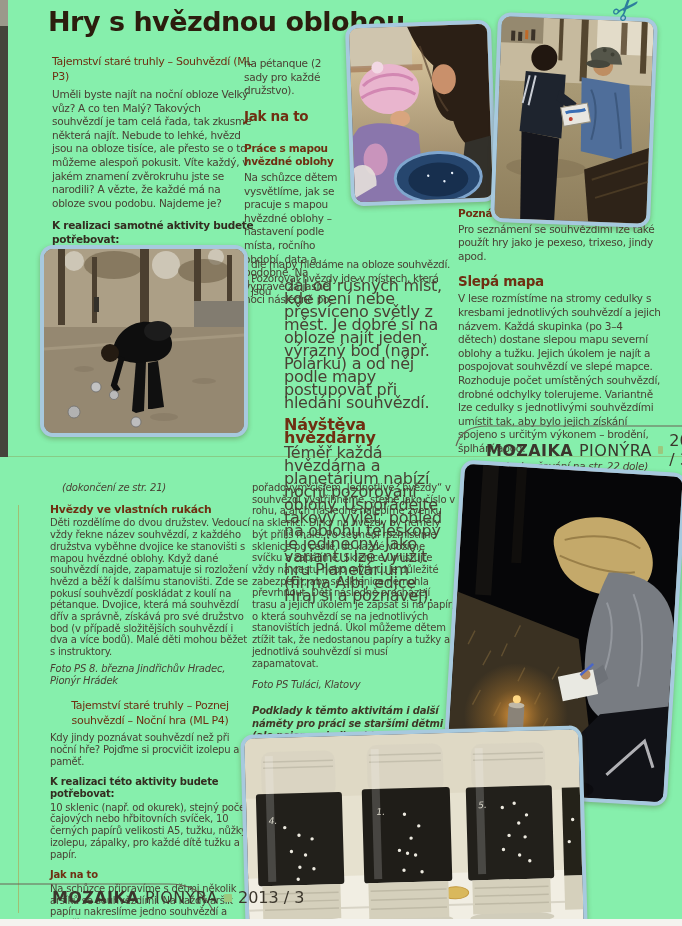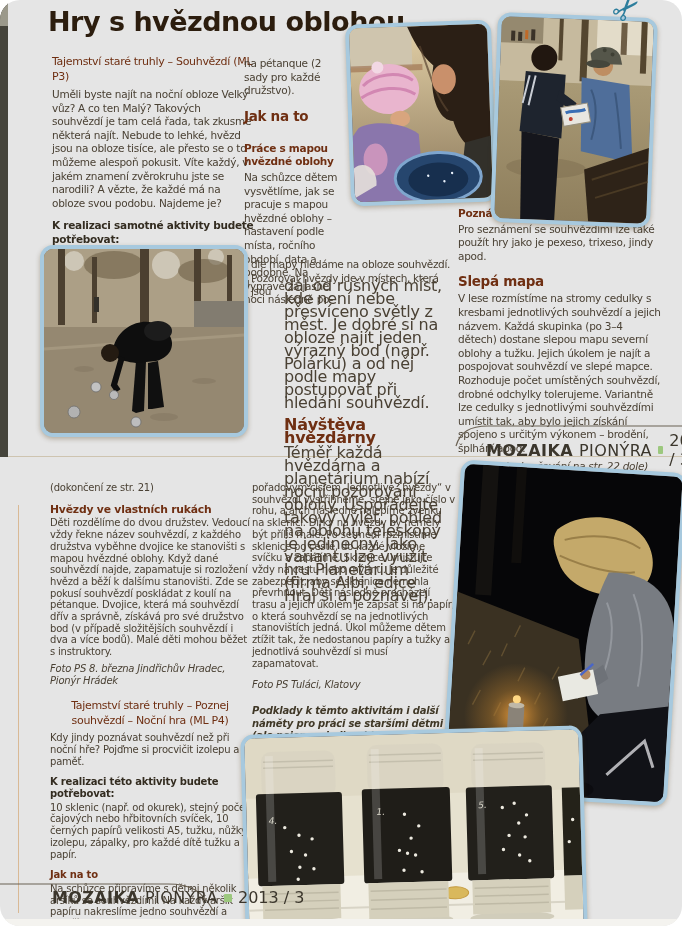--- a/index.html
+++ b/index.html
@@ -1,17 +1,17 @@
 <!DOCTYPE html>
 <html><head>
 <meta charset="utf-8">
 <style>
   html,body{margin:0;padding:0;}
   #page{position:relative;width:682px;height:926px;overflow:hidden;
-        background:#e5e5e5;font-family:"DejaVu Sans",sans-serif;color:#4A4134;border-radius:20px;}
+        background:#86efac;font-family:"DejaVu Sans",sans-serif;color:#4A4134;}
   .abs{position:absolute;}
   
   .strip{left:0;top:0;width:8px;height:457px;background:#45443B;z-index:30;}
   .strip-cap{left:0;top:0;width:8px;height:26px;background:#9B998B;z-index:31;}
   .seam{left:0;top:456px;width:682px;height:1px;background:rgba(140,100,20,.25);z-index:3;}
   .scanline{left:18px;top:505px;width:1px;height:408px;background:rgba(200,120,30,.4);z-index:3;}
   .whitestrip{left:0;top:919px;width:682px;height:7px;background:#F4F3EF;z-index:40;}
   
   .page-title{left:48px;top:6px;font-size:27px;font-weight:bold;color:#2C1D0E;letter-spacing:-0.5px;z-index:2;}
   .t-sec{font-size:10.5px;line-height:13.6px;letter-spacing:-0.25px;z-index:2;}
@@ -203,21 +203,21 @@
       <g>
         <circle cx="70" cy="146" r="4.5" fill="#B9B9B9" stroke="#6E6E6E" stroke-width=".8"></circle>
         <circle cx="52" cy="138" r="5" fill="#C2C2C2" stroke="#6E6E6E" stroke-width=".8"></circle>
         <circle cx="30" cy="163" r="6" fill="#B2B2B2" stroke="#6E6E6E" stroke-width=".8"></circle>
         <circle cx="92" cy="173" r="5" fill="#BDBDBD" stroke="#6E6E6E" stroke-width=".8"></circle>
       </g>
     </svg>
   </div>
 
   <div class="abs b-sec" style="left:50px;top:482px;width:200px;">
-    <div style="">(dokončení ze str. 21)</div>
+    <div style="font-style:italic;margin-left:12px;">(dokončení ze str. 21)</div>
     <div class="h3" style="margin-top:10px;font-size:10.8px;">Hvězdy ve vlastních rukách</div>
     <p>Děti rozdělíme do dvou družstev. Vedoucí vždy řekne název souhvězdí, z každého družstva vyběhne dvojice ke stanovišti s mapou hvězdné oblohy. Když dané souhvězdí najde, zapamatuje si rozložení hvězd a běží k dalšímu stanovišti. Zde se pokusí souhvězdí poskládat z koulí na pétanque. Dvojice, která má souhvězdí dřív a správně, získává pro své družstvo bod (v případě složitějších souhvězdí i dva a více bodů). Malé děti mohou běžet s instruktory.</p>
     <div class="credit">Foto PS 8. března Jindřichův Hradec, Pionýr Hrádek</div>
     <div class="h2" style="margin-top:12px;text-align:center;">Tajemství staré truhly – Poznej souhvězdí – Noční hra (ML P4)</div>
     <p>Kdy jindy poznávat souhvězdí než při noční hře? Pojďme si procvičit izolepu a paměť.</p>
     <div class="bold-black">K realizaci této aktivity budete potřebovat:</div>
     <p>10 sklenic (např. od okurek), stejný počet čajových nebo hřbitovních svíček, 10 černých papírů velikosti A5, tužku, nůžky, izolepu, zápalky, pro každé dítě tužku a papír.</p>
     <div class="h3">Jak na to</div>
     <p>Na schůzce připravíme s dětmi několik aršíků se souhvězdími. Na každý aršík papíru nakreslíme jedno souhvězdí a opatříme</p>
   </div>

